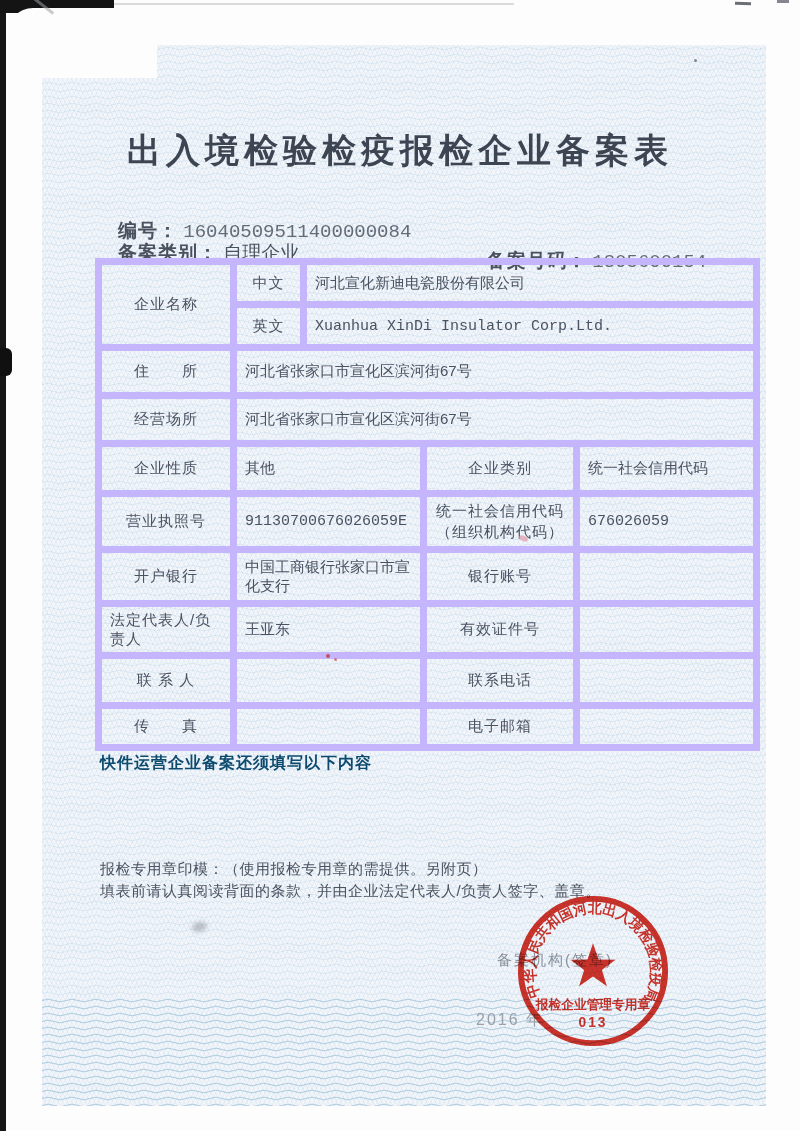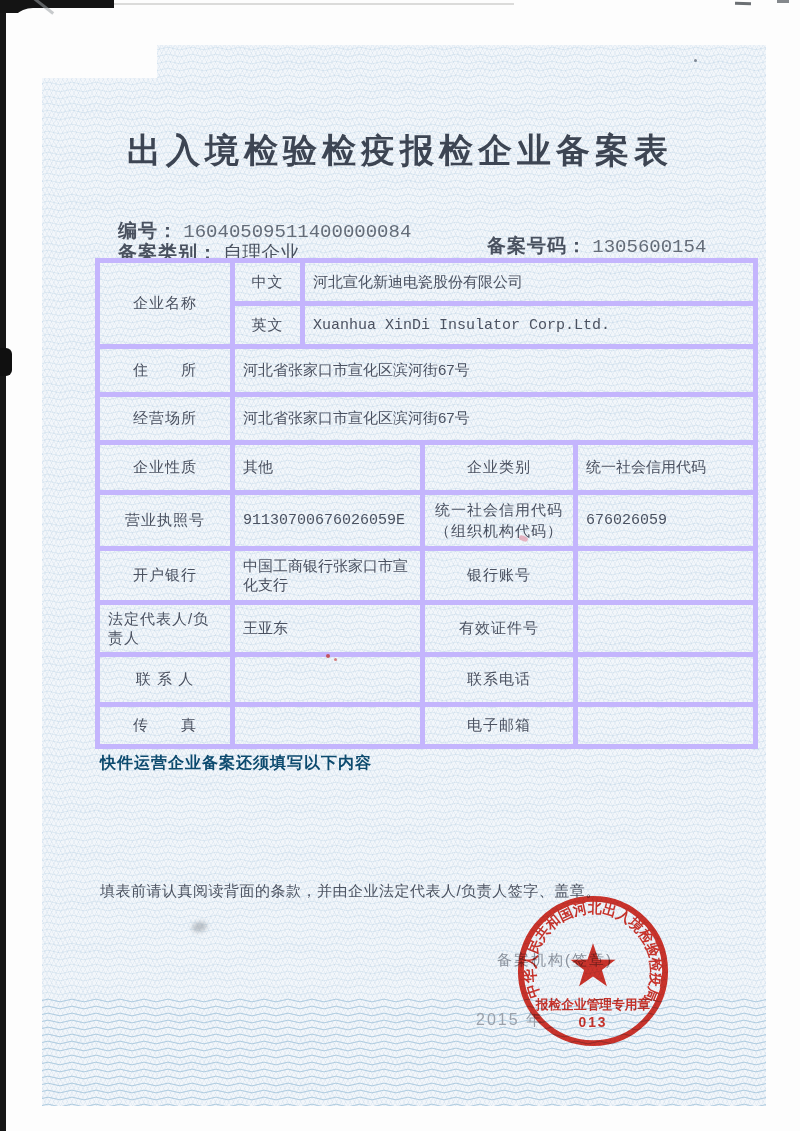--- a/index.html
+++ b/index.html
@@ -26,21 +26,21 @@
   .texture-svg{position:absolute;left:42px;top:45px;width:724px;height:1061px;pointer-events:none;}
 
   .page-title{position:absolute;left:0;top:128px;width:800px;text-align:center;
     font-size:34px;font-weight:bold;letter-spacing:5px;color:#3d4553;margin:0;}
 
   .meta-line{position:absolute;font-size:19px;color:#49515f;white-space:nowrap;text-align:right;}
   .meta-label{font-weight:bold;letter-spacing:1px;}
   .mono{font-family:"Liberation Mono","DejaVu Sans Mono",monospace;color:#646c78;}
 
   table.form{border-collapse:collapse;table-layout:fixed;width:658px;background:transparent;}
-  table.form td{border:5px solid #c4b5fd;font-size:15px;color:#4a5160;padding:2px 8px;vertical-align:middle;overflow:hidden;}
+  table.form td{border:7px solid #c4b5fd;font-size:15px;color:#4a5160;padding:2px 8px;vertical-align:middle;overflow:hidden;}
   td.lbl{text-align:center;letter-spacing:1px;}
   td.val{text-align:left;}
   .tbl-main{position:absolute;left:95px;top:258px;}
   .tbl-express{position:absolute;left:95px;top:783px;}
   .two-line span{display:block;text-align:center;line-height:1.35;}
 
   .section-head{position:absolute;left:100px;top:753px;font-size:16px;font-weight:bold;color:#0c4a6e;letter-spacing:1px;}
   .note-line{position:absolute;left:100px;font-size:15px;color:#4b5260;letter-spacing:.5px;white-space:nowrap;}
   .agency{position:absolute;left:497px;top:951px;font-size:15px;color:#8a919c;letter-spacing:2px;z-index:1;}
   .date-line{position:absolute;left:476px;top:1010px;font-size:16px;color:#9aa1ab;letter-spacing:2px;z-index:1;}
@@ -85,21 +85,21 @@
   <h1 class="page-title">出入境检验检疫报检企业备案表</h1>
 
   <div class="meta-line" style="left:118px;top:218px;">
     <span class="meta-label">编号：</span>
     <span class="mono">16040509511400000084</span>
   </div>
   <div class="meta-line" style="left:118px;top:240px;">
     <span class="meta-label">备案类别：</span>
     <span>自理企业</span>
   </div>
-  <div class="meta-line" style="left:487px;top:233px;">
+  <div class="meta-line" style="left:487px;top:248px;">
     <span class="meta-label">备案号码：</span>
     <span class="mono">1305600154</span>
   </div>
 
   <table class="form tbl-main">
     <colgroup>
         <col style="width:135px">
         <col style="width:70px">
         <col style="width:120px">
         <col style="width:153px">
@@ -161,30 +161,31 @@
       <td class="val" colspan="2"></td>
       <td class="lbl">电子邮箱</td>
       <td class="val"></td>
     </tr>
   </tbody>
     </table>
 
   <div class="section-head">快件运营企业备案还须填写以下内容</div>
 
 
+  <div class="note-line" style="top:860px;">报检专用章印模：（使用报检专用章的需提供。另附页）</div>
   <div class="note-line" style="top:882px;">填表前请认真阅读背面的条款，并由企业法定代表人/负责人签字、盖章。</div>
 
   <div class="smudge-sign"></div>
   <div class="speck speck-r1"></div>
   <div class="speck speck-r2"></div>
   <div class="speck speck-pink"></div>
   <div class="speck speck-dark"></div>
 
   <div class="agency">备案机构(签章)</div>
-  <div class="date-line">2015 年</div>
+  <div class="date-line">2016 年</div>
 
   <svg class="seal" viewBox="0 0 160 160">
     <circle cx="80" cy="80" r="73" fill="none" stroke="#d5281e" stroke-width="6"></circle>
     <path fill="#d5281e" d="M80,52 L85.6,68.3 L102.8,68.6 L89,78.9 L94.1,95.4 L80,85.5 L65.9,95.4 L71,78.9 L57.2,68.6 L74.4,68.3 Z"></path>
     <path id="sealArc" d="M26.5,104.9 A59,59 0 1 1 133.5,104.9" fill="none"></path>
     <text font-size="15.5" font-weight="bold" fill="#d5281e" font-family="Liberation Sans, DejaVu Sans, sans-serif">
       <textPath href="#sealArc" startOffset="0" textLength="240" lengthAdjust="spacingAndGlyphs">中华人民共和国河北出入境检验检疫局</textPath>
     </text>
     <text x="80" y="118" text-anchor="middle" font-size="13.5" font-weight="bold" fill="#d5281e" textLength="116" lengthAdjust="spacingAndGlyphs" font-family="Liberation Sans, DejaVu Sans, sans-serif">报检企业管理专用章</text>
     <text x="80" y="137" text-anchor="middle" font-size="14" font-weight="bold" fill="#d5281e" letter-spacing="2" font-family="Liberation Sans, DejaVu Sans, sans-serif">013</text>

